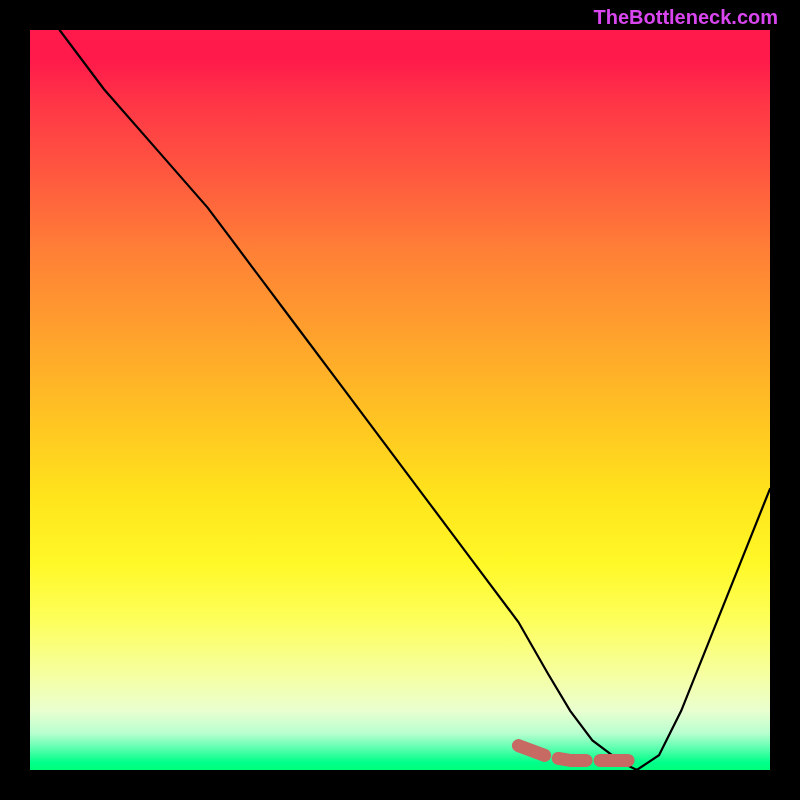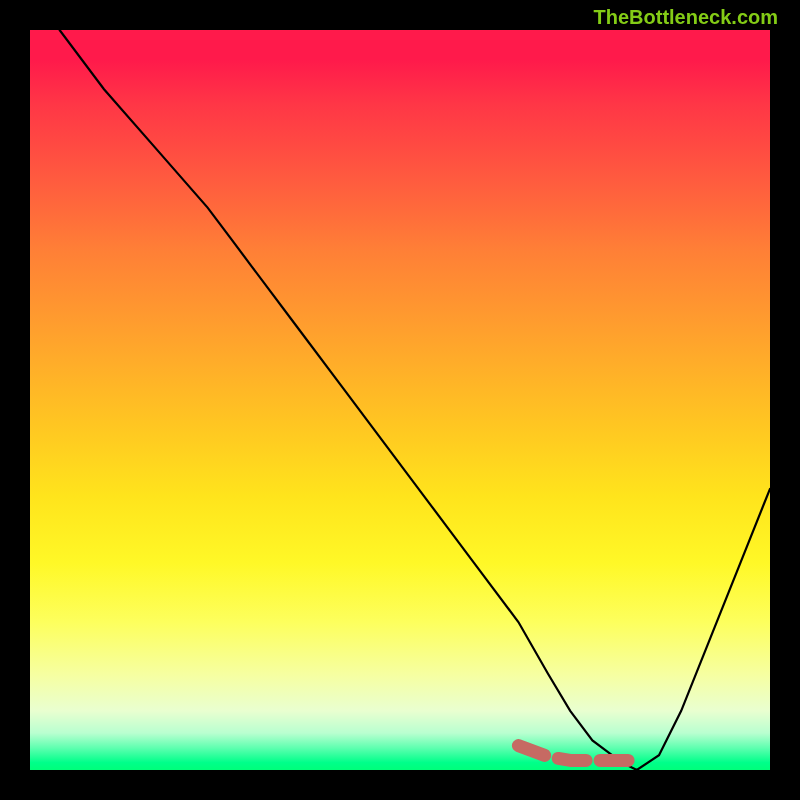--- a/index.html
+++ b/index.html
@@ -7,21 +7,21 @@
     width: 800px;
     height: 800px;
     background: #000;
     position: relative;
     font-family: Arial, sans-serif;
   }
   .watermark {
     position: absolute;
     top: 6px;
     right: 22px;
-    color: #84cc16;
+    color: #d946ef;
     font-size: 20px;
     font-weight: bold;
     z-index: 10;
   }
   .plot-area {
     position: absolute;
     left: 30px;
     top: 30px;
     width: 740px;
     height: 740px;

